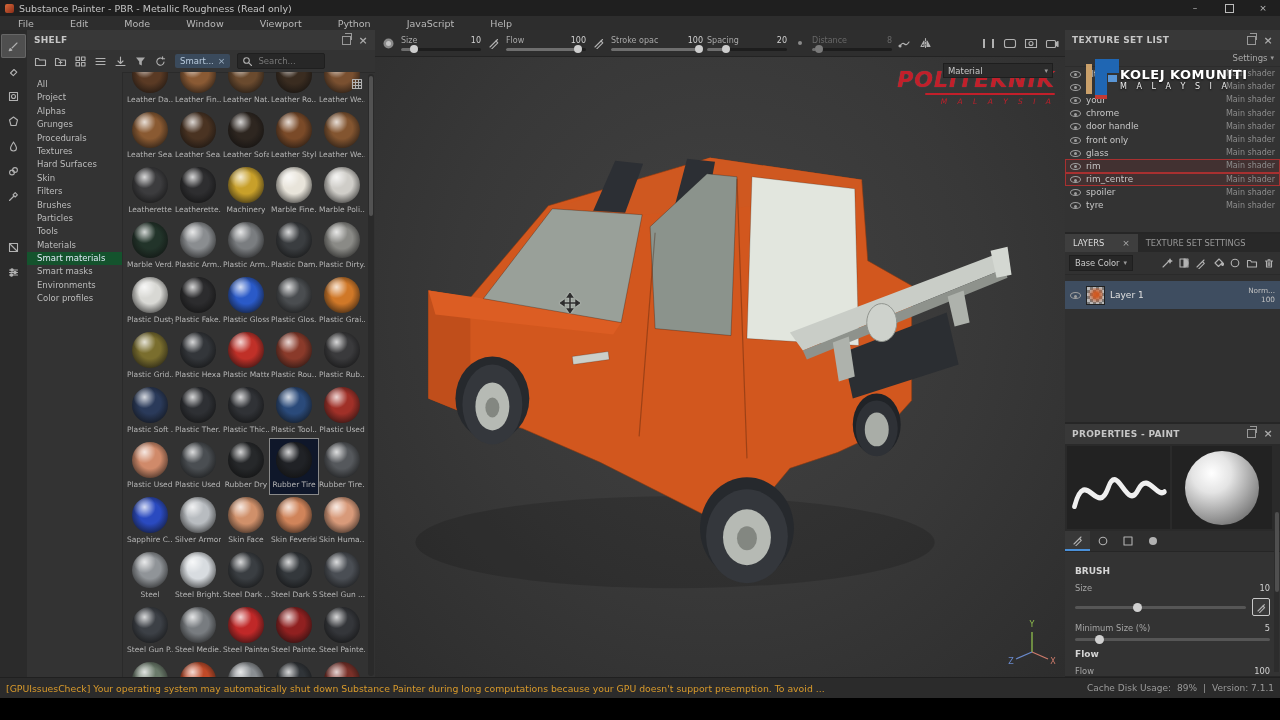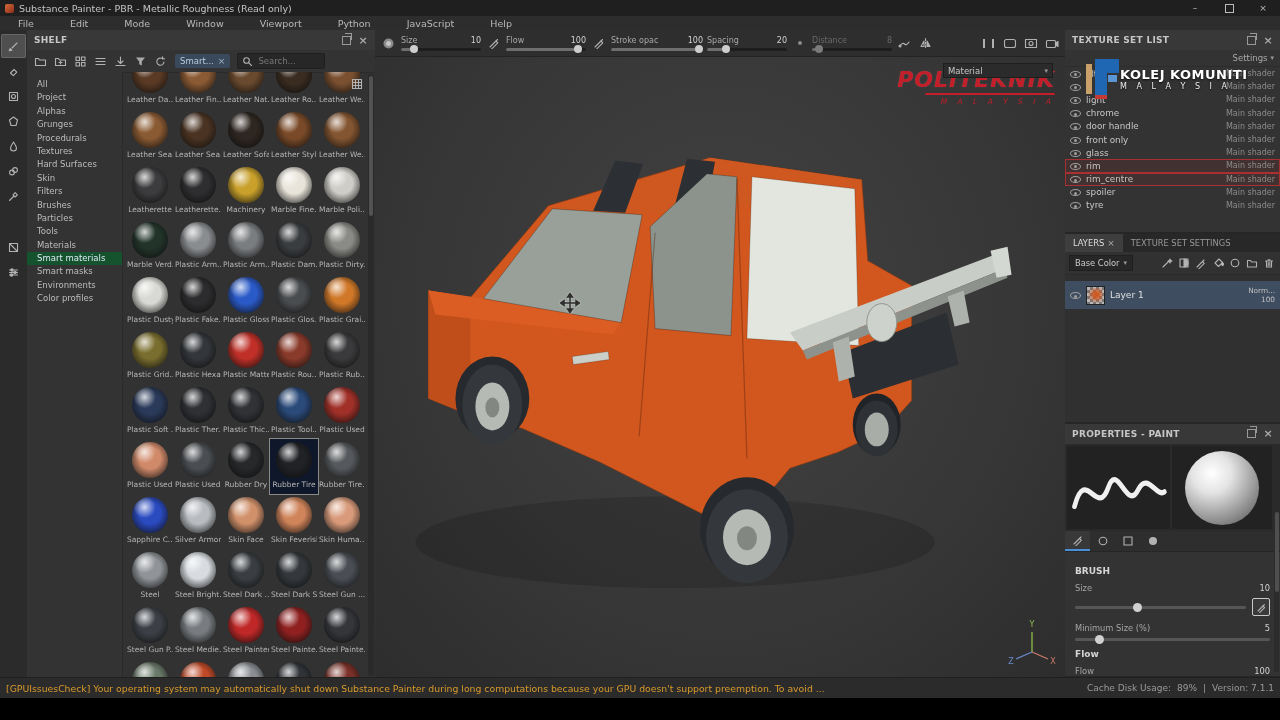--- a/index.html
+++ b/index.html
@@ -86,21 +86,21 @@
   .tsrow{display:flex;align-items:center;gap:5px;height:13.2px;padding:0 5px;font-size:8.8px;color:#c6c6c6}
   .tsrow.hl{box-shadow:inset 0 0 0 1px #a83030;background:rgba(160,40,40,.14)}
   .tsname{flex:1;overflow:hidden;white-space:nowrap}
   .tsshader{font-size:8px;color:#8d8d8d}
   .eye{display:inline-block;width:11px;height:10px;position:relative;flex:none}
   .eye::before{content:"";position:absolute;left:0;top:2px;width:9px;height:5px;border:1px solid #9e9e9e;border-radius:50%}
   .eye::after{content:"";position:absolute;left:4px;top:4.5px;width:3px;height:3px;background:#9e9e9e;border-radius:50%}
 
   .layers{height:188px;display:flex;flex-direction:column}
   .tabs{display:flex;height:18px;background:#282828;font-size:8.3px;align-items:stretch}
-  .tab{padding:0 8px;display:flex;align-items:center;gap:3px;color:#989898;white-space:nowrap}
+  .tab{padding:0 8px;display:flex;align-items:center;gap:18px;color:#989898;white-space:nowrap}
   .tab.active{background:#3e3e3e;color:#ddd}
   .tab-x{font-size:9px;color:#aaa}
   .layers-toolbar{height:22px;display:flex;align-items:center;gap:3px;padding:0 4px;background:#313131;border-bottom:1px solid #2a2a2a}
   .channel-dd{display:flex;align-items:center;gap:4px;background:#272727;border:1px solid #1f1f1f;font-size:8.3px;height:14px;padding:0 5px;color:#ccc}
   .lt-icons{margin-left:auto;display:flex;gap:2px;align-items:center}
   .lt-icons .sicon{width:15px;height:15px}
   .layer-list{flex:1;background:#303030;padding-top:6px}
   .layerrow{display:flex;align-items:center;gap:5px;height:24px;padding:2px 5px;background:#3e4d60}
   .lthumb{width:17px;height:17px;border:1px solid #222;position:relative;flex:none;
     background-color:#b9b9b9;
@@ -755,21 +755,21 @@
             <span class="tsname">alt</span>
             <span class="tsshader">Main shader</span>
           </div>
           <div class="tsrow">
             <span class="eye"></span>
             <span class="tsname"></span>
             <span class="tsshader">Main shader</span>
           </div>
           <div class="tsrow">
             <span class="eye"></span>
-            <span class="tsname">light</span>
+            <span class="tsname">your</span>
             <span class="tsshader">Main shader</span>
           </div>
           <div class="tsrow">
             <span class="eye"></span>
             <span class="tsname">chrome</span>
             <span class="tsshader">Main shader</span>
           </div>
           <div class="tsrow">
             <span class="eye"></span>
             <span class="tsname">door handle</span>

